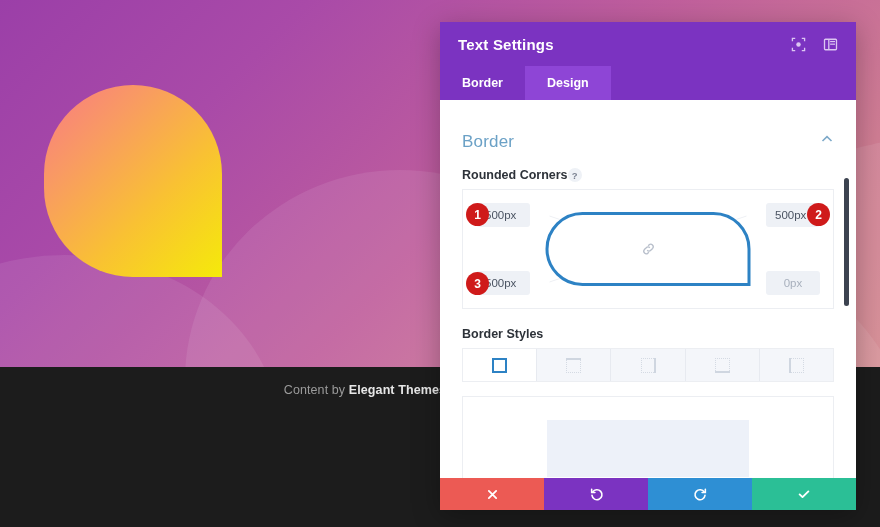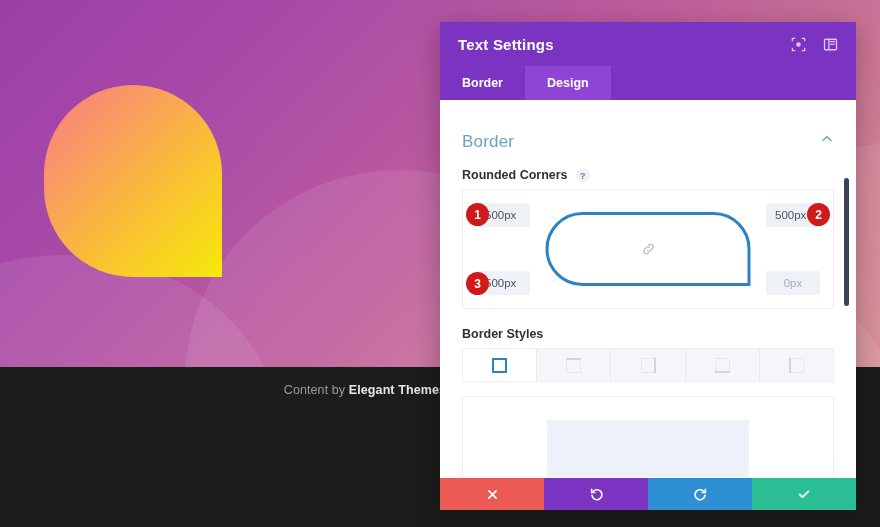--- a/index.html
+++ b/index.html
@@ -142,21 +142,21 @@
     flex: 1 1 auto;
     letter-spacing: .2px;
   }
   .chev { color: #7da9c9; width: 14px; height: 14px; cursor: pointer; }
 
   .field-label {
     display: flex; align-items: center;
     font-size: 12.5px;
     font-weight: 700;
     color: #2d3239;
-    gap: 8px;
+    gap: 0;
     margin-bottom: 7px;
   }
   .help {
     width: 14px; height: 14px;
     border-radius: 50%;
     background: #eef1f6;
     color: #7b8291;
     font-size: 9.5px;
     font-weight: 700;
     display: flex; align-items: center; justify-content: center;

